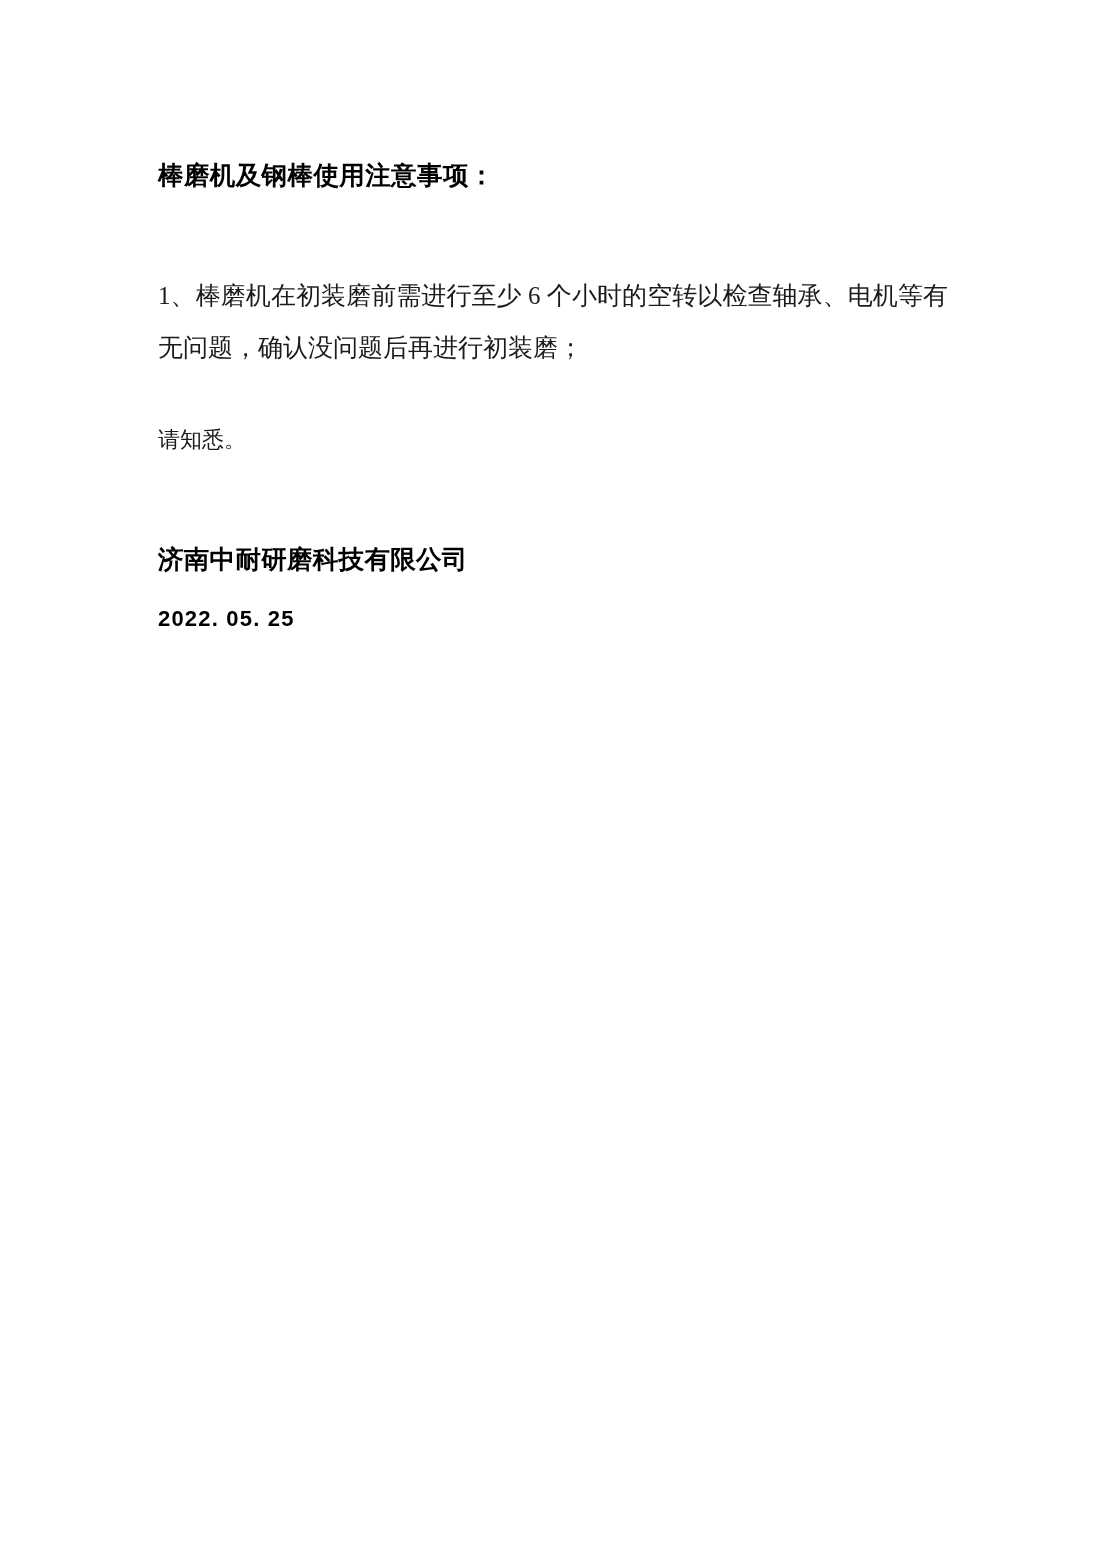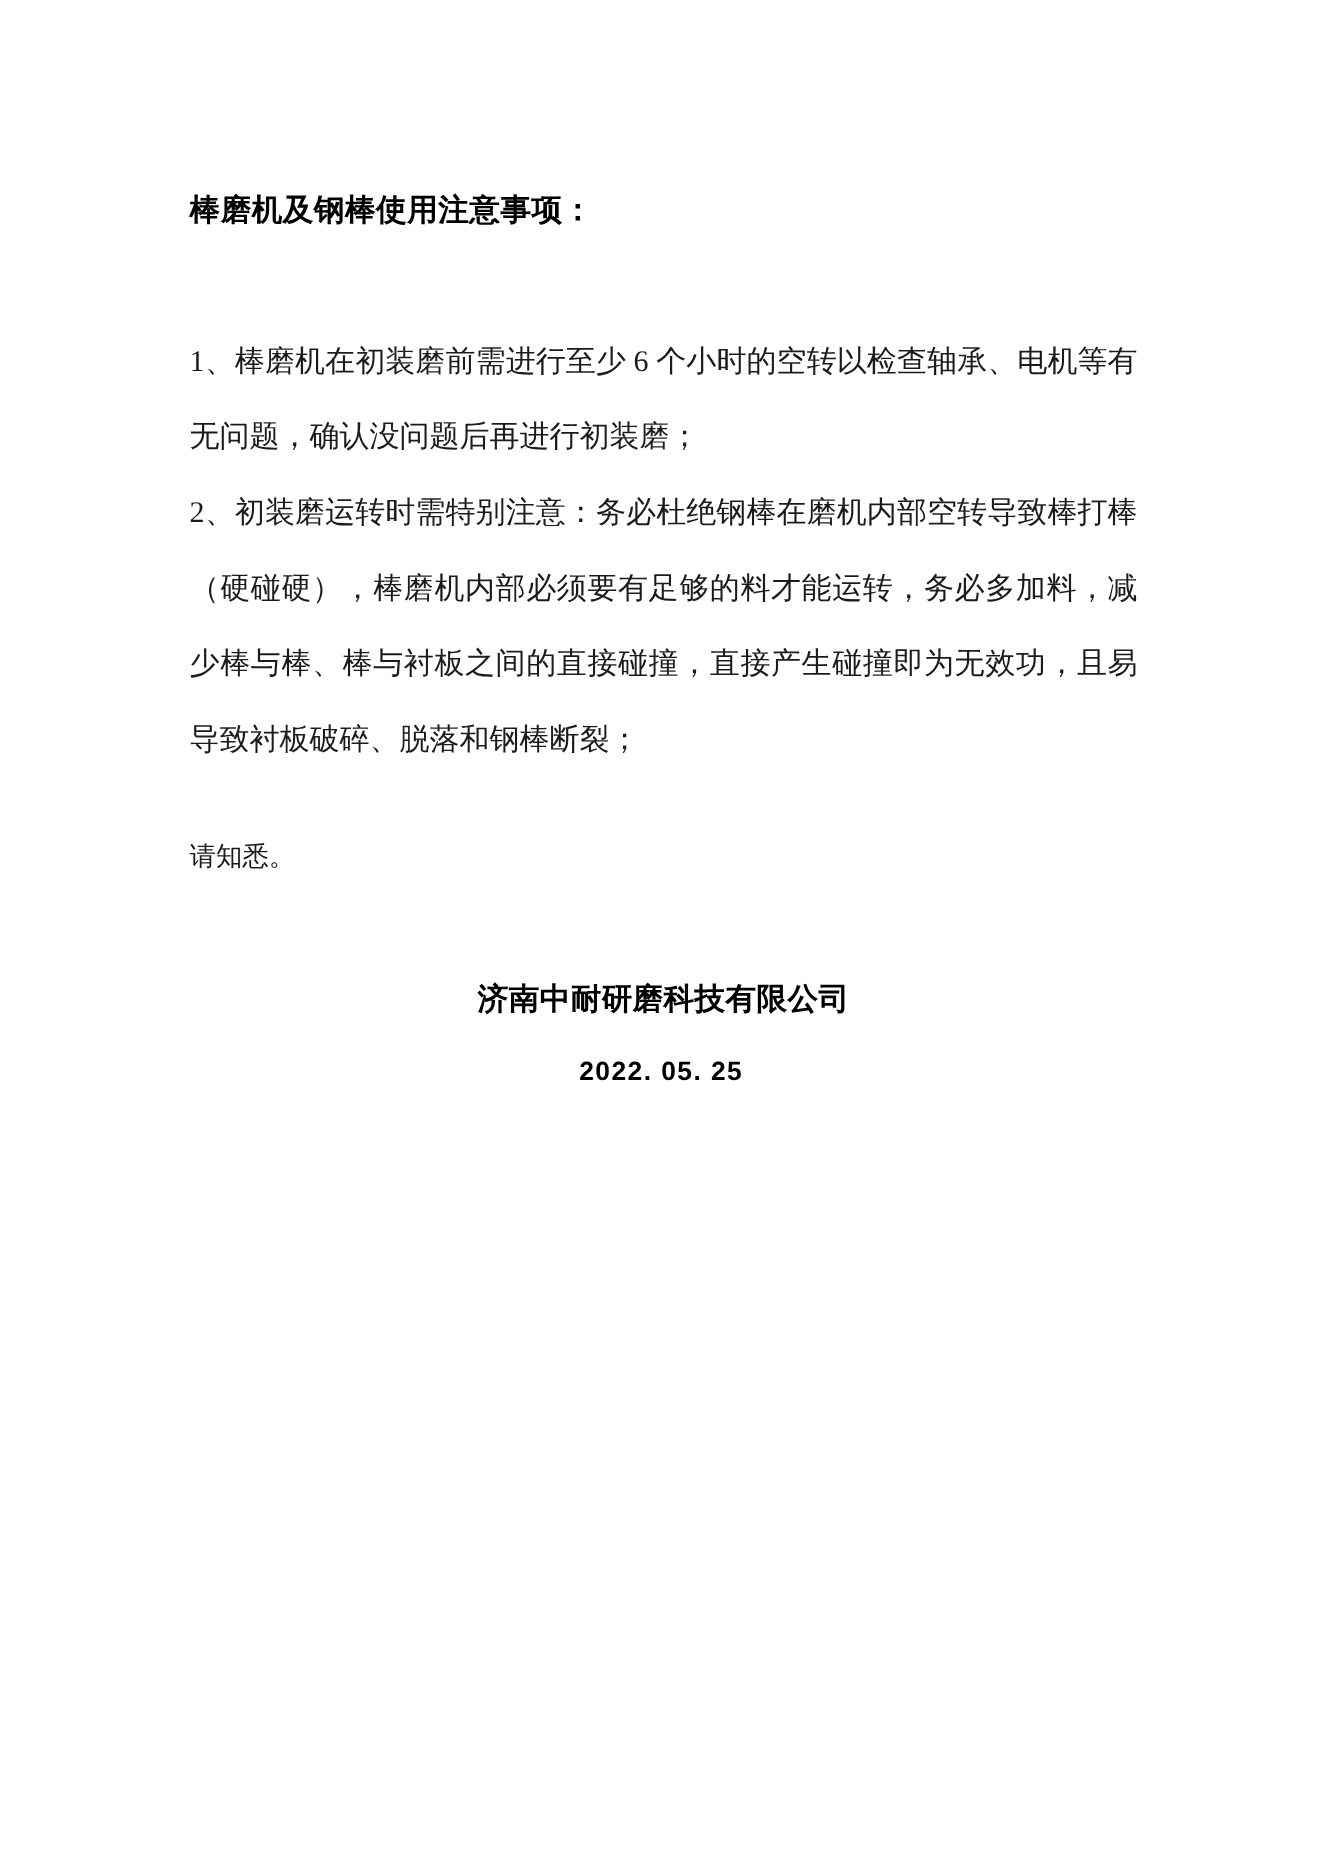--- a/index.html
+++ b/index.html
@@ -45,21 +45,21 @@
     white-space: nowrap;
   }
 
   .spacer-after-title {
     height: 72px;
   }
 
   .body-block {
     font-family: "Liberation Serif", "DejaVu Serif", serif;
     font-size: 25px;
-    line-height: 63px;
+    line-height: 52px;
     color: #1b1b1b;
     text-align: justify;
     text-justify: inter-ideograph;
   }
 
   .para {
     margin: 0;
     padding: 0;
     text-align: justify;
     text-justify: inter-ideograph;
@@ -76,21 +76,21 @@
     line-height: 63px;
     color: #1b1b1b;
     margin: 0;
   }
 
   .sign-spacer {
     height: 58px;
   }
 
   .signature {
-    text-align: center;
+    text-align: left;
     font-family: "Liberation Sans", "DejaVu Sans", sans-serif;
     font-weight: bold;
     font-size: 25.5px;
     line-height: 60px;
     color: #000000;
     letter-spacing: 0.3px;
   }
 
   .sign-company {
     display: block;
@@ -109,21 +109,20 @@
 
 <div class="page">
   <div class="content">
 
     <h1 class="doc-title">棒磨机及钢棒使用注意事项：</h1>
 
     <div class="spacer-after-title"></div>
 
     <div class="body-block">
       <p class="para">1、棒磨机在初装磨前需进行至少 6 个小时的空转以检查轴承、电机等有无问题，确认没问题后再进行初装磨；</p>
-      <p class="para">2、初装磨运转时需特别注意：务必杜绝钢棒在磨机内部空转导致棒打棒（硬碰硬），棒磨机内部必须要有足够的料才能运转，务必多加料，减少棒与棒、棒与衬板之间的直接碰撞，直接产生碰撞即为无效功，且易导致衬板破碎、脱落和钢棒断裂；</p>
     </div>
 
     <div class="note-spacer"></div>
 
     <p class="closing">请知悉。</p>
 
     <div class="sign-spacer"></div>
 
     <div class="signature">
       <span class="sign-company">济南中耐研磨科技有限公司</span>

